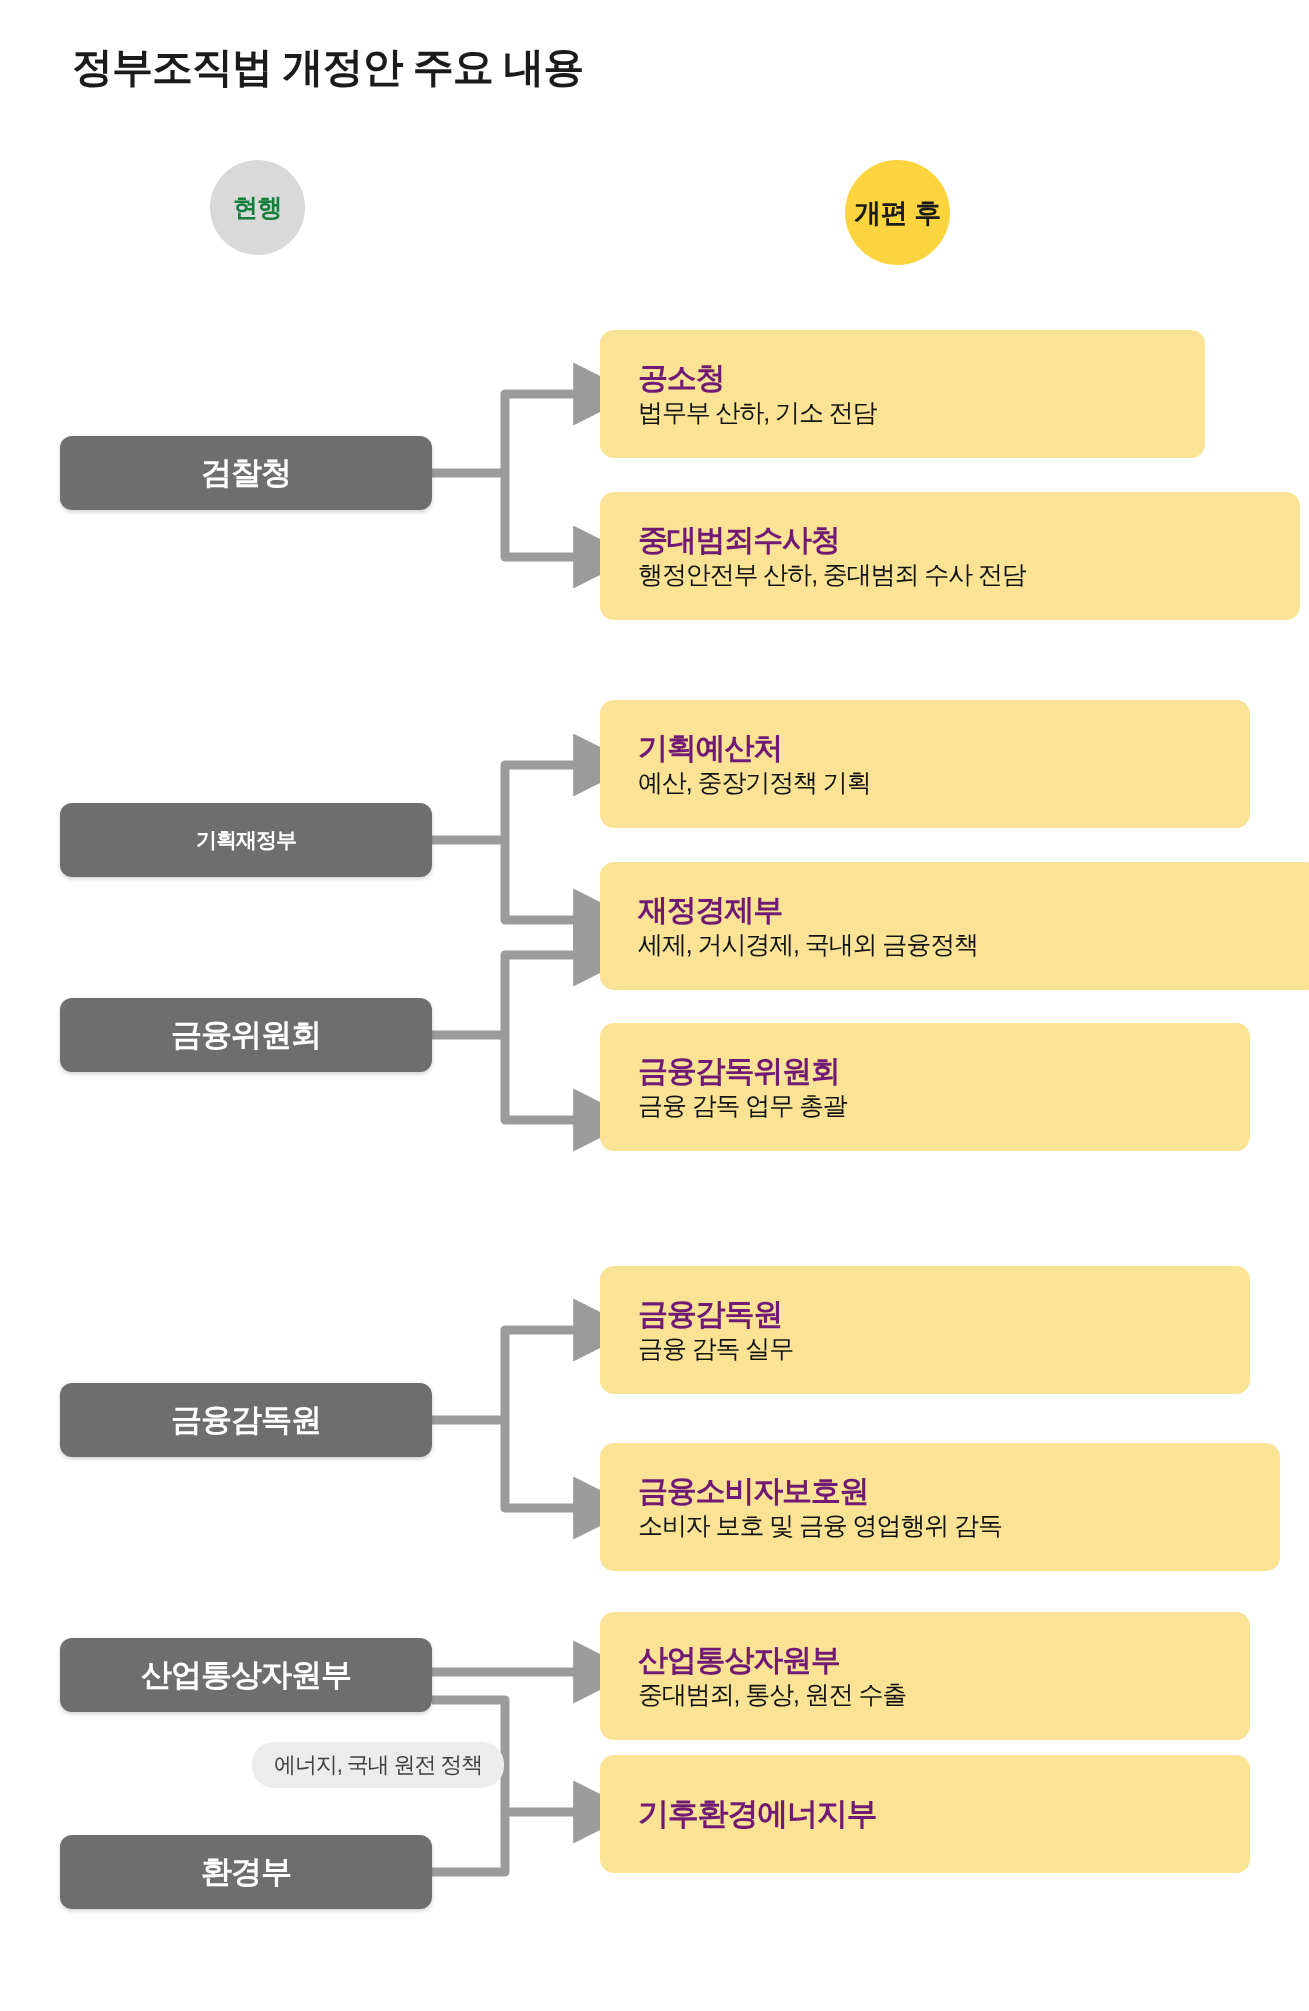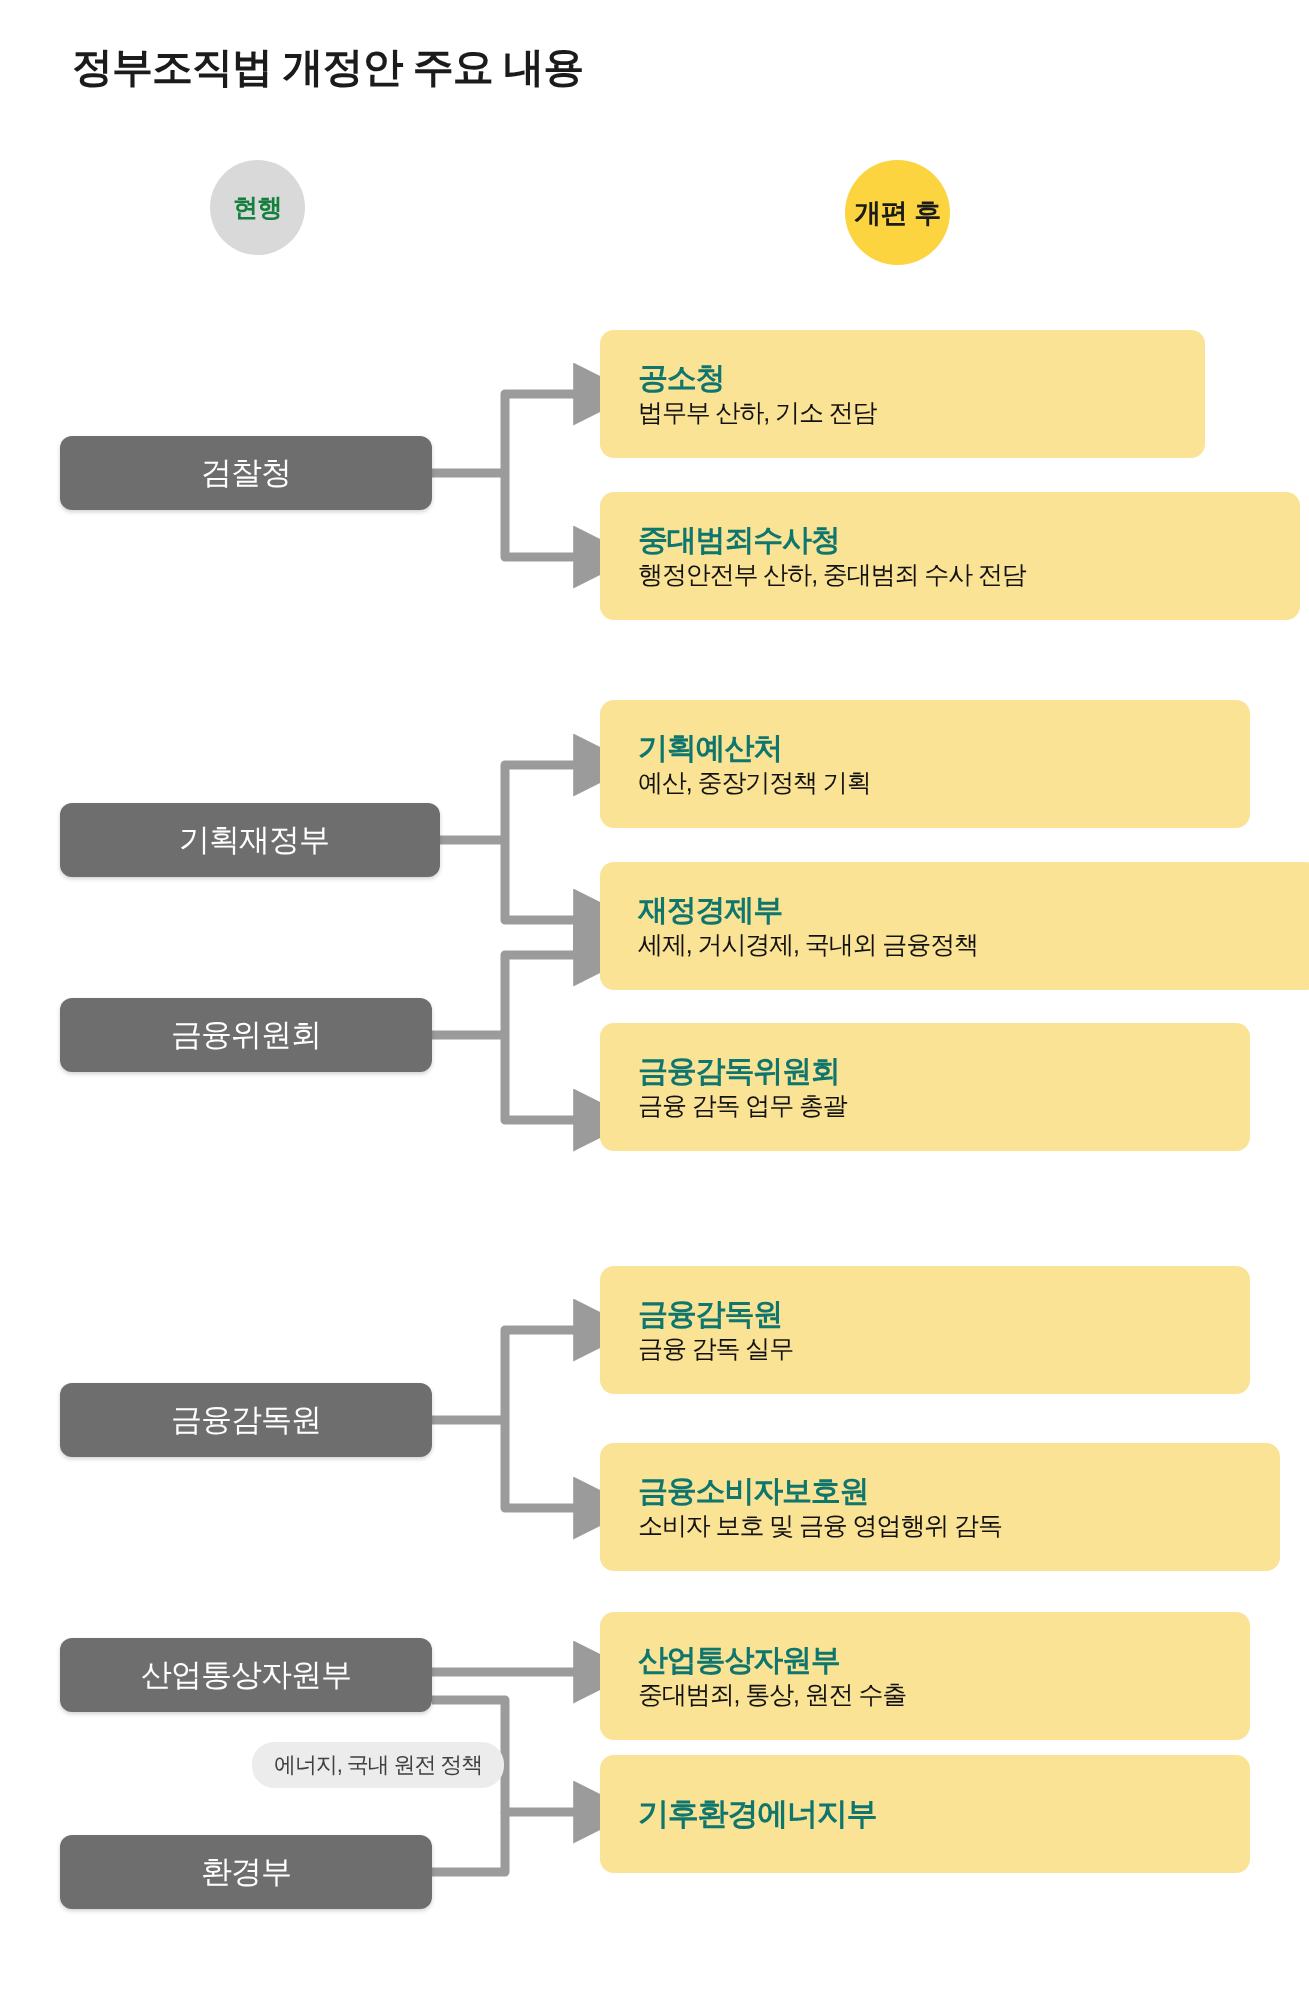--- a/index.html
+++ b/index.html
@@ -35,35 +35,35 @@
 
   
   #wires{position:absolute;left:0;top:0;width:1309px;height:2011px;pointer-events:none;}
 
   
   .old-box{
     position:absolute;
     background:#6e6e6e;
     border-radius:12px;
     display:flex;align-items:center;justify-content:center;
-    color:#ffffff;font-weight:normal;letter-spacing:-1px;
+    color:#ffffff;font-weight:bold;letter-spacing:-1px;
     box-shadow:0 2px 4px rgba(0,0,0,.18);
   }
 
   
   .new-box{
     position:absolute;
     background:#fae394;
     border-radius:14px;
     padding:16px 0 16px 38px;
     box-sizing:border-box;
     display:flex;flex-direction:column;justify-content:center;
   }
   .new-title{
-    color:#0f766e;font-weight:bold;font-size:30px;
+    color:#701a75;font-weight:bold;font-size:30px;
     letter-spacing:-1.2px;line-height:1.12;white-space:nowrap;
   }
   .new-sub{
     color:#121212;font-size:25px;letter-spacing:-1.1px;
     line-height:1.18;margin-top:3px;white-space:nowrap;
   }
   .new-box.solo{justify-content:center;}
   .new-box.solo .new-title{font-size:31px;}
 
   
@@ -128,21 +128,21 @@
   <div class="new-box" style="left:600px;top:330px;width:605px;height:128px;">
     <div class="new-title">공소청</div>
     <div class="new-sub">법무부 산하, 기소 전담</div>
   </div>
 
   <div class="new-box" style="left:600px;top:492px;width:700px;height:128px;">
     <div class="new-title">중대범죄수사청</div>
     <div class="new-sub">행정안전부 산하, 중대범죄 수사 전담</div>
   </div>
 
-  <div class="old-box" style="left:60px;top:803px;width:372px;height:74px;font-size:31px;padding-left:8px;">
+  <div class="old-box" style="left:60px;top:803px;width:372px;height:74px;font-size:21px;">
     <span>기획재정부</span>
   </div>
 
   <div class="old-box" style="left:60px;top:998px;width:372px;height:74px;font-size:31px;">
     <span>금융위원회</span>
   </div>
 
   <div class="new-box" style="left:600px;top:700px;width:650px;height:128px;">
     <div class="new-title">기획예산처</div>
     <div class="new-sub">예산, 중장기정책 기획</div>

